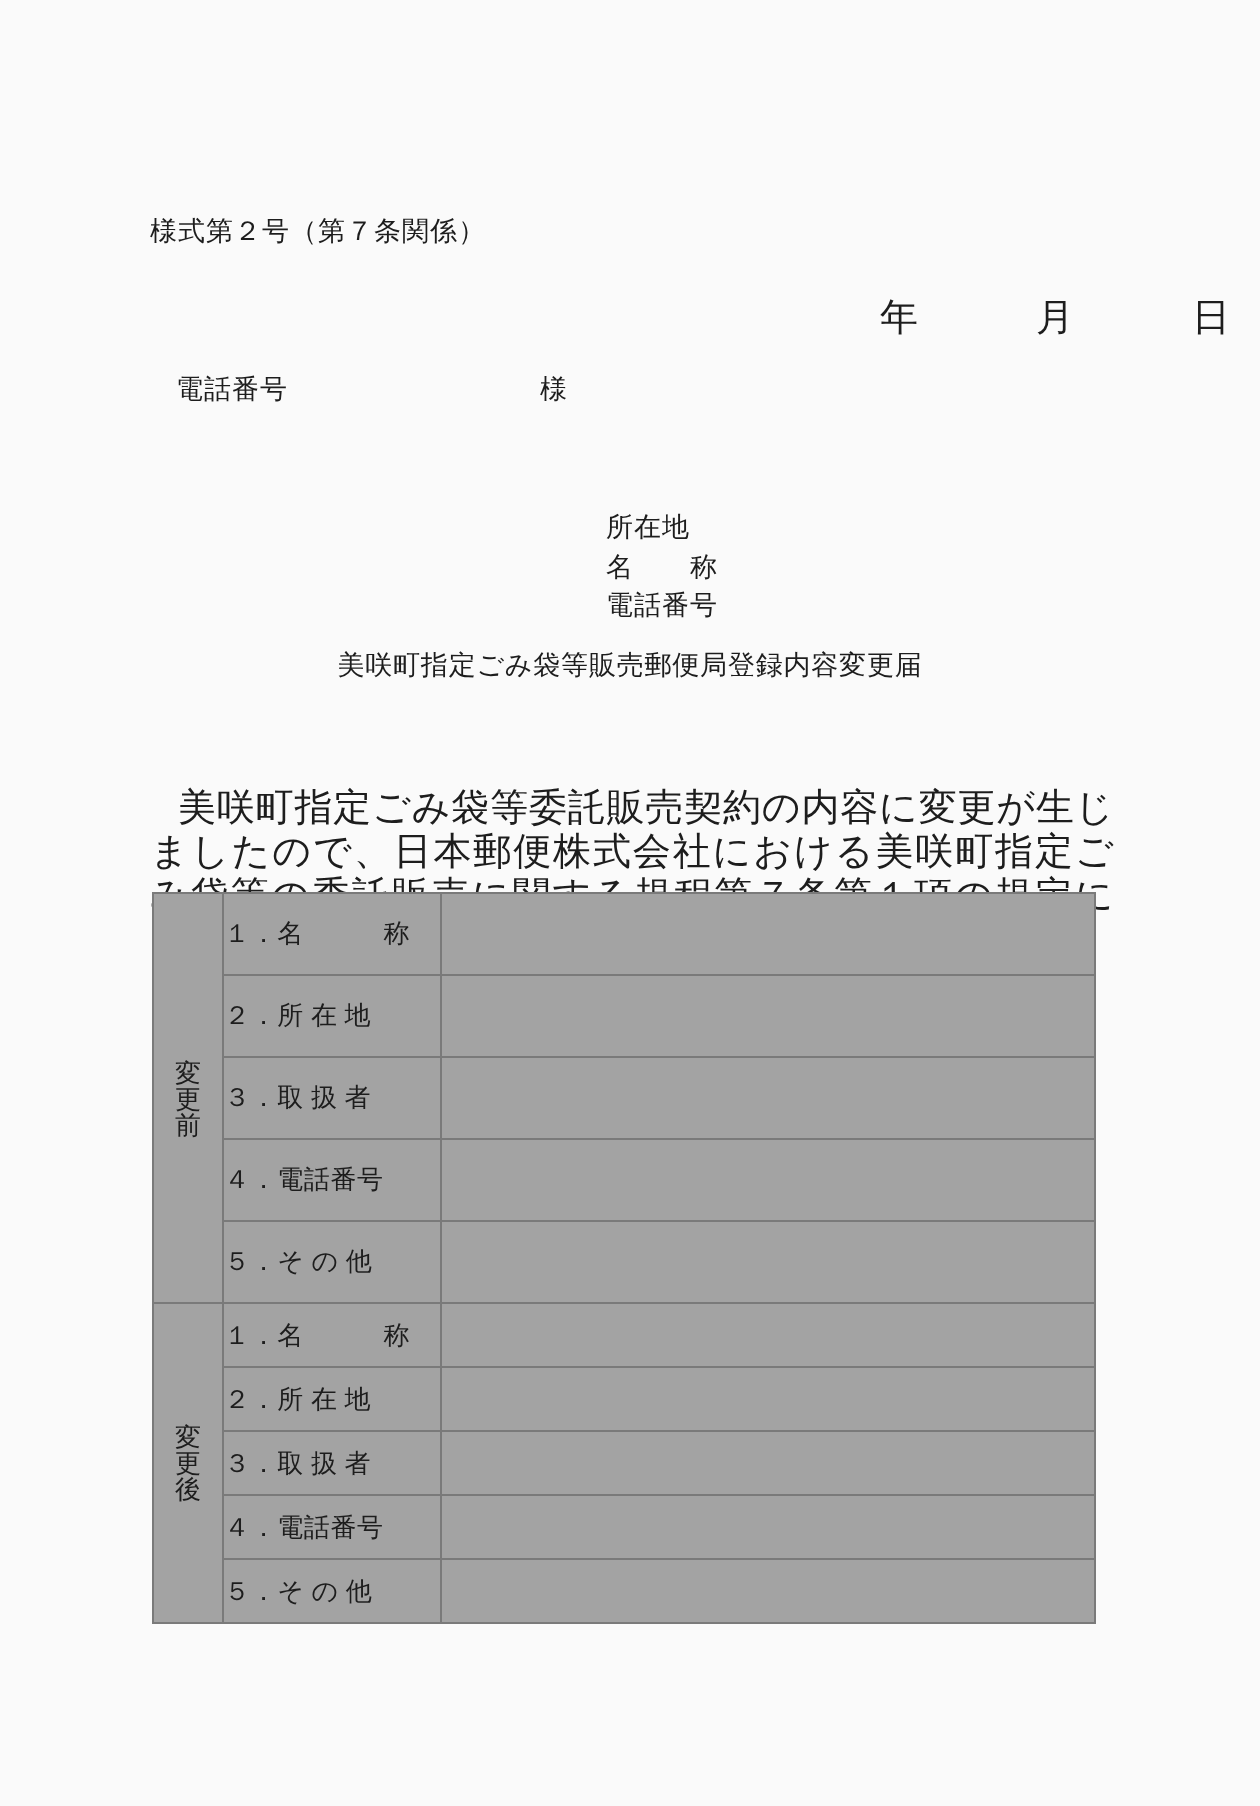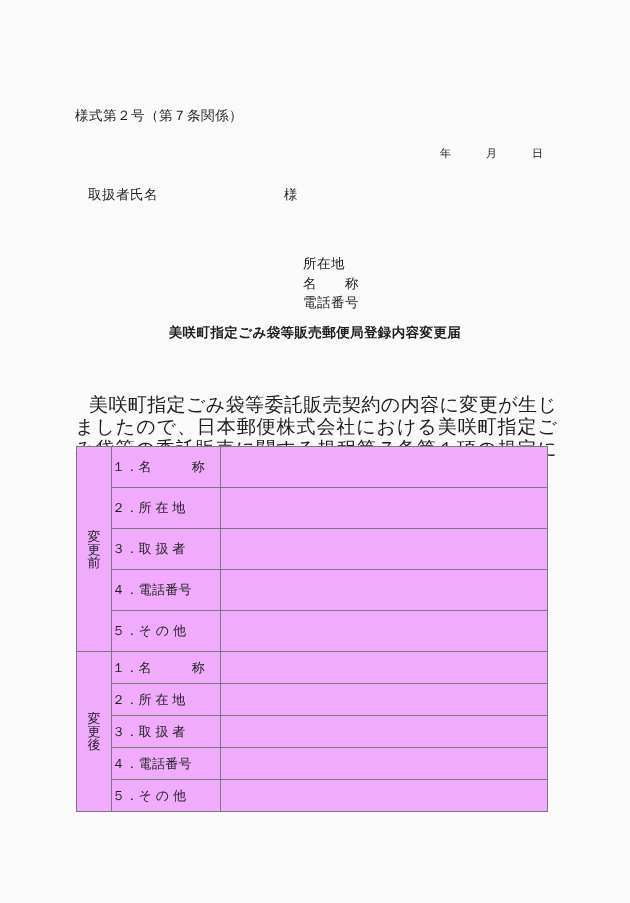--- a/index.html
+++ b/index.html
@@ -30,21 +30,21 @@
     top: 95px;
     font-size: 13.5px;
     letter-spacing: 0.5px;
     white-space: pre;
   }
 
   .date-line {
     position: absolute;
     left: 440px;
     top: 134px;
-    font-size: 11px;
+    font-size: 19px;
     white-space: pre;
     letter-spacing: 0.5px;
     text-align: right;
   }
 
   .addressee {
     position: absolute;
     left: 88px;
     top: 174px;
     font-size: 13.5px;
@@ -66,21 +66,20 @@
 
   
   .doc-title {
     position: absolute;
     left: 0;
     top: 312px;
     width: 630px;
     text-align: center;
     font-size: 13.5px;
     letter-spacing: 0.4px;
-    font-weight: bold;
   }
 
   
   .body-para {
     position: absolute;
     left: 75px;
     top: 352px;
     width: 482px;
     font-size: 19px;
     line-height: 22px;
@@ -96,21 +95,21 @@
     left: 76px;
     top: 434px;
     width: 468px;
     border-collapse: collapse;
     table-layout: fixed;
   }
   .form-table td {
     border: 1px solid #7a7a7a;
     padding: 0;
     font-size: 13px;
-    background: #f0abfc;
+    background: #a3a3a3;
   }
   .col-group {
     width: 34px;
     text-align: center;
     vertical-align: middle;
   }
   .col-label {
     width: 108px;
     padding-left: 9px;
     white-space: pre;
@@ -135,21 +134,21 @@
 </style>
 </head>
 <body>
 
 <div class="page">
 
   <div class="form-no">様式第２号（第７条関係）</div>
 
   <div class="date-line">年　　　月　　　日</div>
 
-  <div class="addressee">取扱者氏名　　　　　　　　　様</div>
+  <div class="addressee">電話番号　　　　　　　　　様</div>
 
   <div class="sender">
     <div>所在地</div>
     <div>名　　称</div>
     <div>電話番号</div>
   </div>
 
   <div class="doc-title">美咲町指定ごみ袋等販売郵便局登録内容変更届</div>
 
   <div class="body-para">美咲町指定ごみ袋等委託販売契約の内容に変更が生じましたので、日本郵便株式会社における美咲町指定ごみ袋等の委託販売に関する規程第７条第１項の規定により次のとおり届け出ます。</div>

